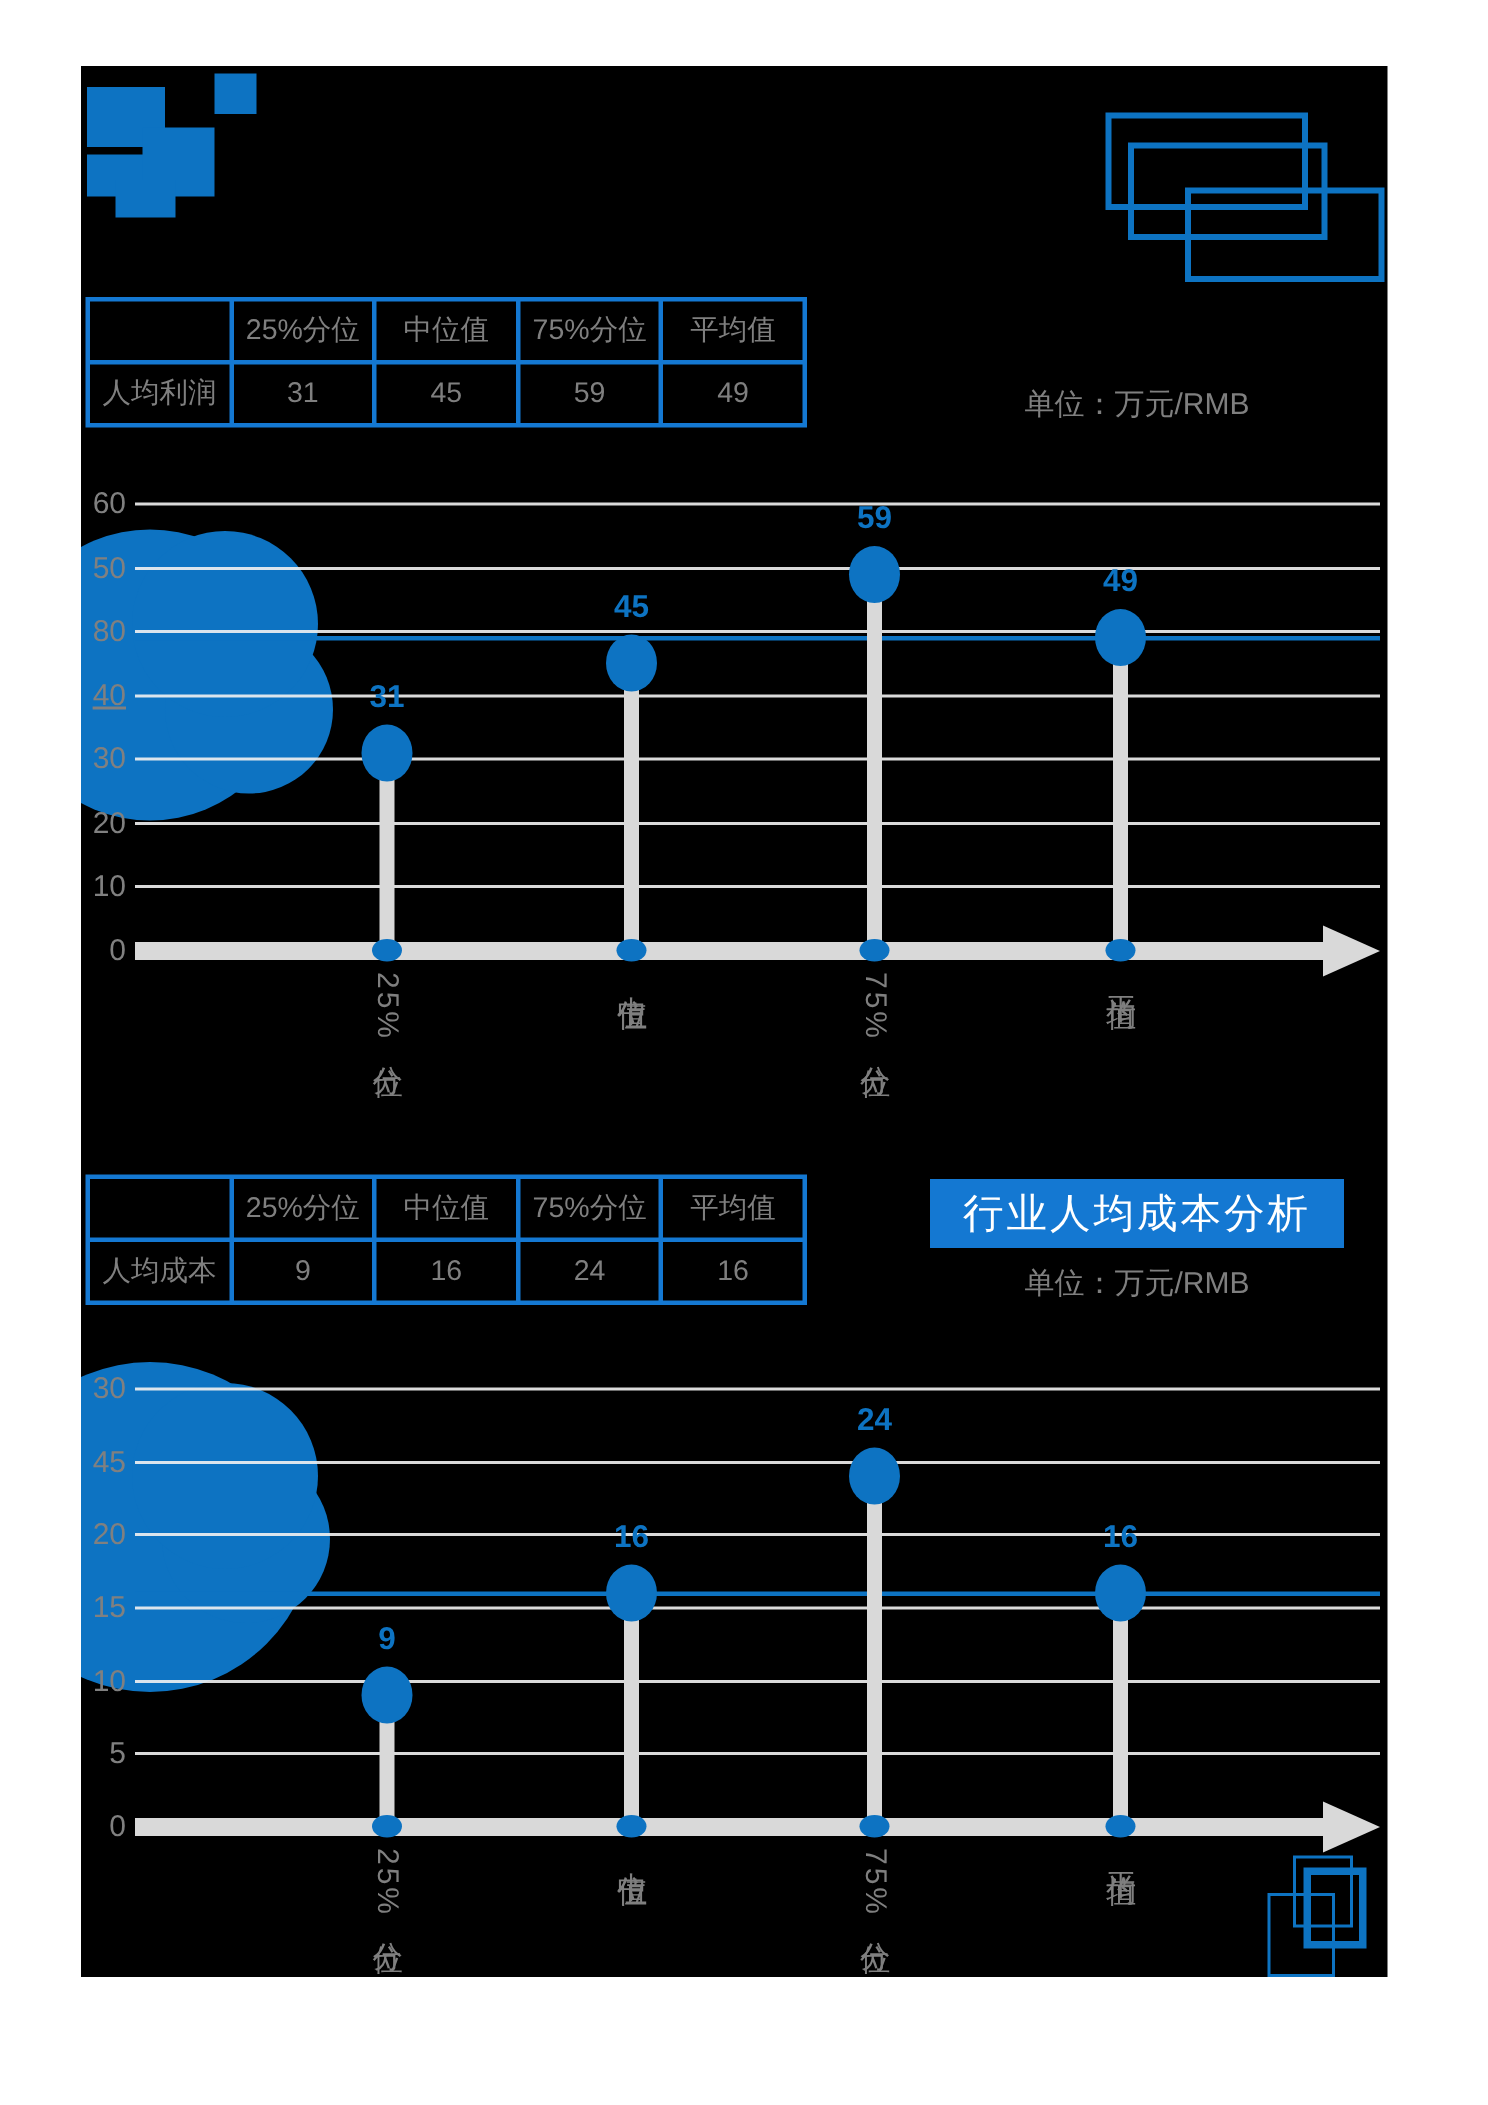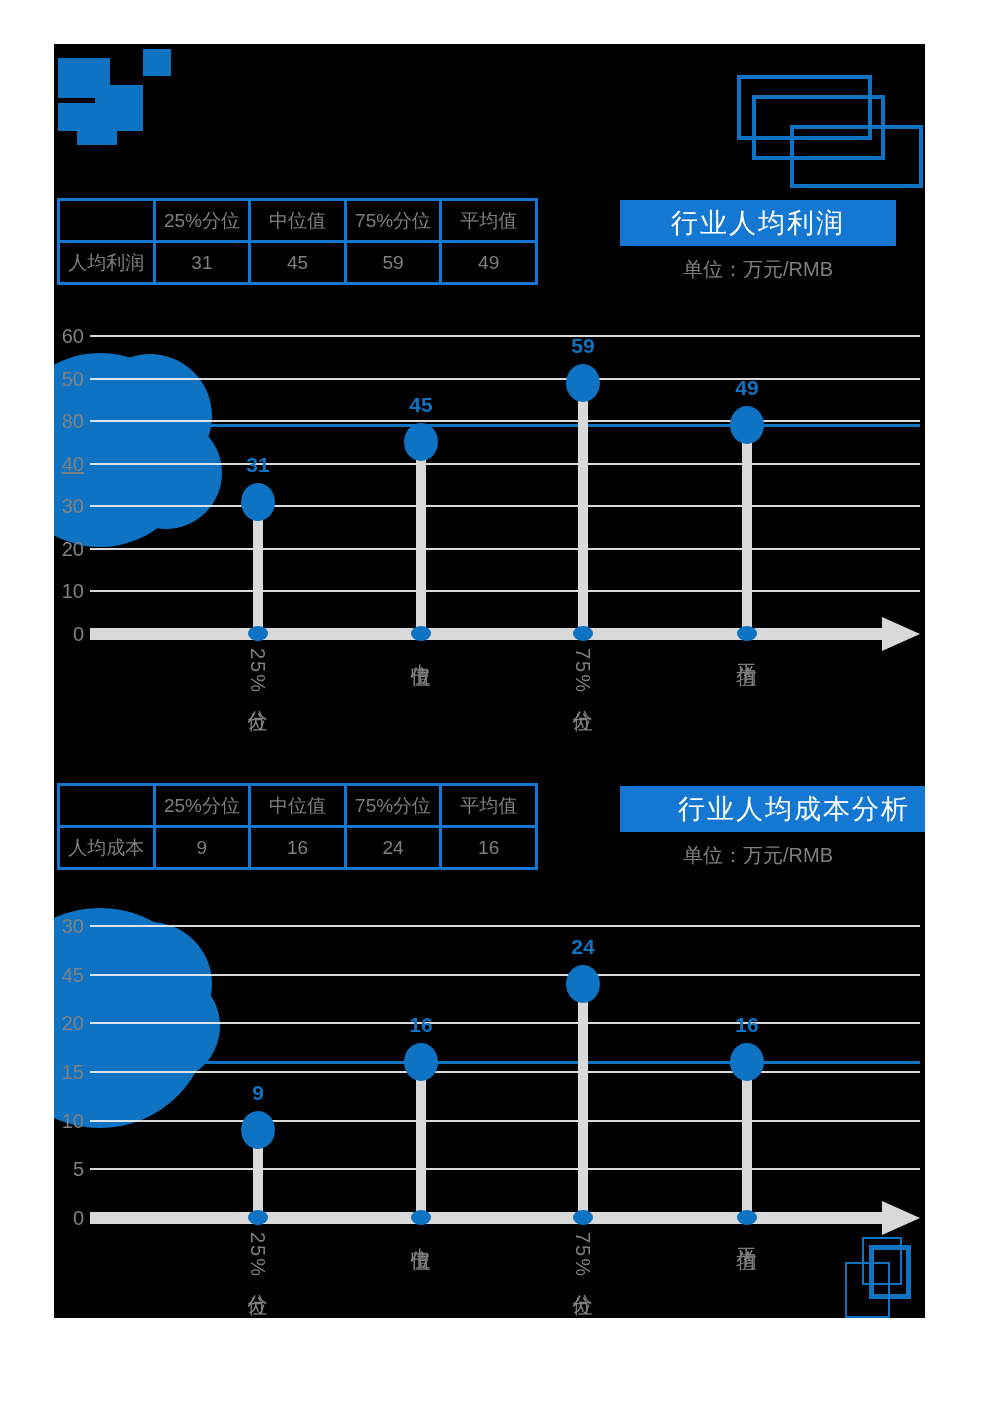--- a/index.html
+++ b/index.html
@@ -83,21 +83,20 @@
       <div class="cell header">25%分位</div>
       <div class="cell header">中位值</div>
       <div class="cell header">75%分位</div>
       <div class="cell header">平均值</div>
       <div class="cell rowlabel">人均利润</div>
       <div class="cell value">31</div>
       <div class="cell value">45</div>
       <div class="cell value">59</div>
       <div class="cell value">49</div>
     </div>
-  <div class="banner" style="left:566px;top:156px;">行业人均利润</div>
   <div class="unit-label" style="left:566px;top:212px;">单位：万元/RMB</div>
 
   <div class="abs" id="chart-0" style="left:0;top:0;">
       <div class="blob-circle" style="left: -51px; top: 309px; width: 194px; height: 194px;"></div>
       <div class="blob-circle" style="left: 56px; top: 373px; width: 112px; height: 112px;"></div>
       <div class="blob-circle" style="left: 34px; top: 310px; width: 124px; height: 124px;"></div>
       <div class="gridline" style="left: 36px; width: 830px; top: 546.429px;"></div>
       <div class="gridline" style="left: 36px; width: 830px; top: 503.858px;"></div>
       <div class="gridline" style="left: 36px; width: 830px; top: 461.287px;"></div>
       <div class="gridline" style="left: 36px; width: 830px; top: 418.716px;"></div>
@@ -142,21 +141,21 @@
       <div class="cell header">25%分位</div>
       <div class="cell header">中位值</div>
       <div class="cell header">75%分位</div>
       <div class="cell header">平均值</div>
       <div class="cell rowlabel">人均成本</div>
       <div class="cell value">9</div>
       <div class="cell value">16</div>
       <div class="cell value">24</div>
       <div class="cell value">16</div>
     </div>
-  <div class="banner" style="left:566px;top:742px;padding-left:36px;">行业人均成本分析</div>
+  <div class="banner" style="left:566px;top:742px;">行业人均成本分析</div>
   <div class="unit-label" style="left:566px;top:798px;">单位：万元/RMB</div>
 
   <div class="abs" id="chart-1" style="left:0;top:0;">
       <div class="blob-circle" style="left: -64px; top: 864px; width: 220px; height: 220px;"></div>
       <div class="blob-circle" style="left: 54px; top: 926px; width: 112px; height: 112px;"></div>
       <div class="blob-circle" style="left: 34px; top: 878px; width: 124px; height: 124px;"></div>
       <div class="gridline" style="left: 36px; width: 830px; top: 1124.33px;"></div>
       <div class="gridline" style="left: 36px; width: 830px; top: 1075.67px;"></div>
       <div class="gridline" style="left: 36px; width: 830px; top: 1027px;"></div>
       <div class="gridline" style="left: 36px; width: 830px; top: 978.334px;"></div>

